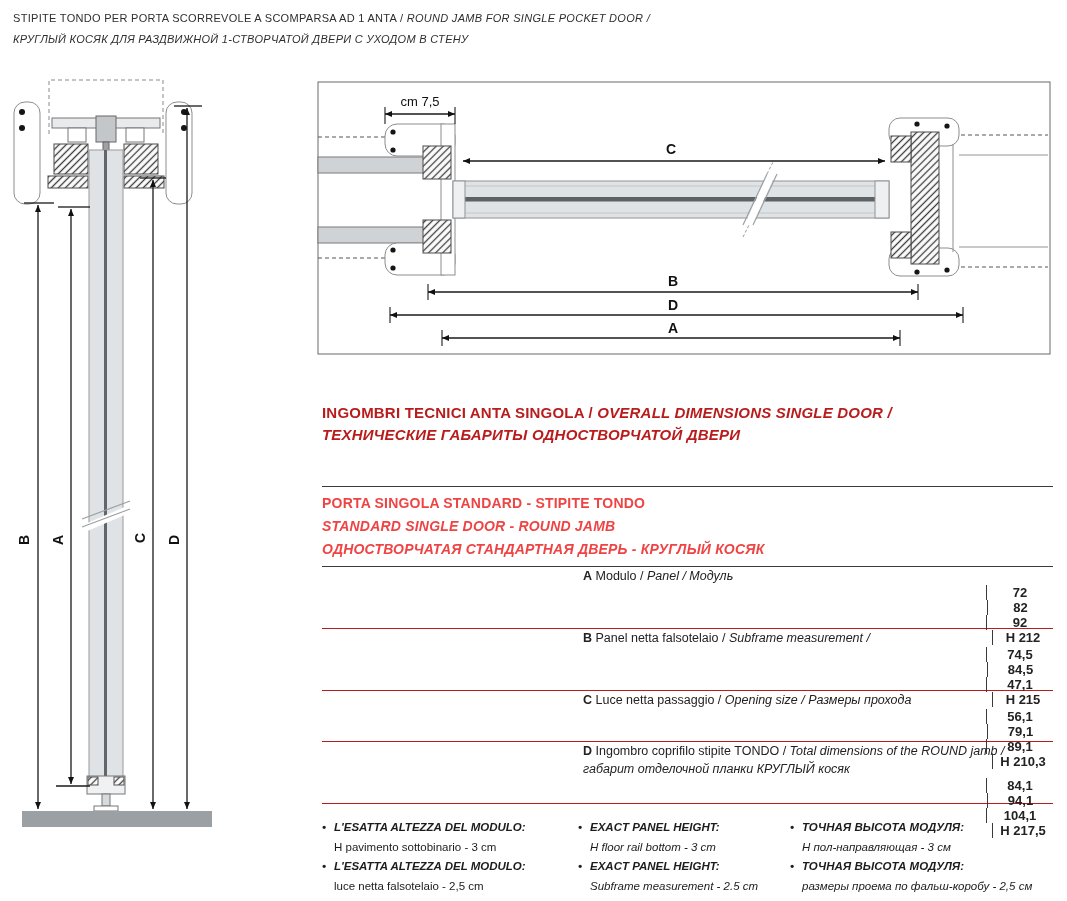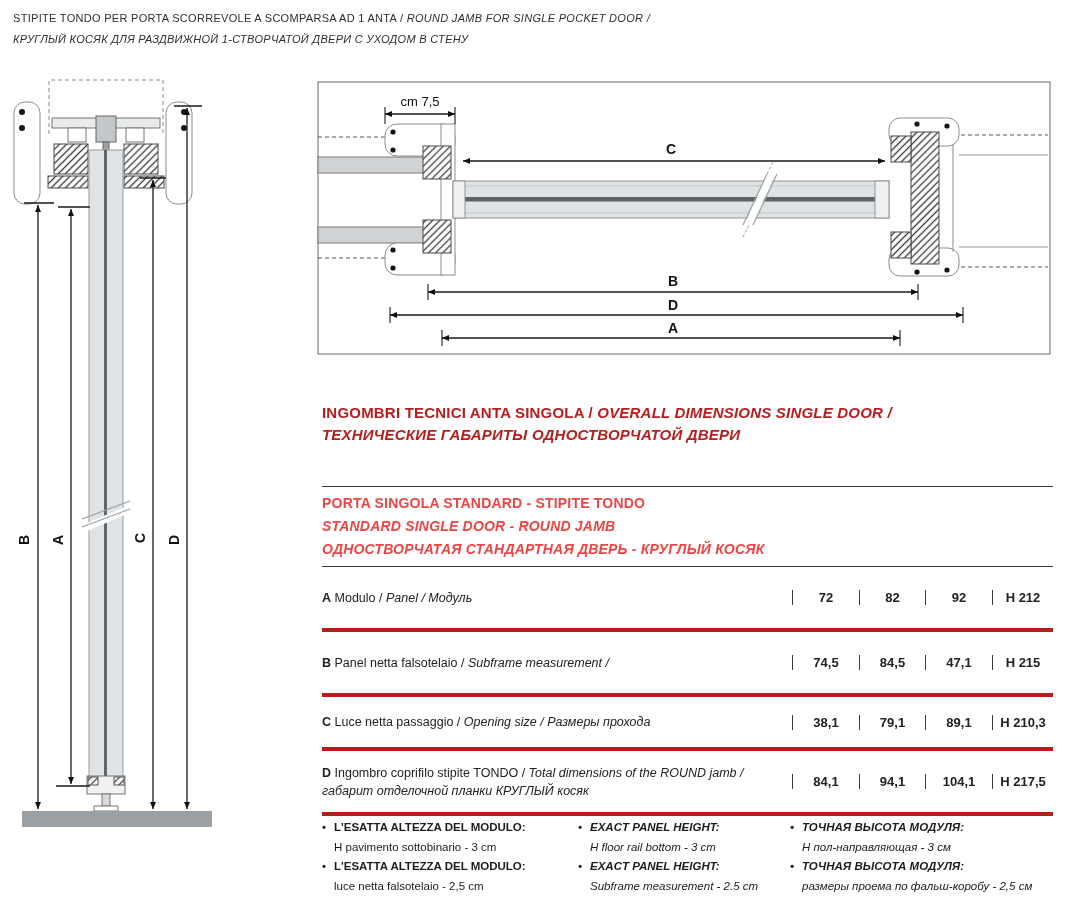--- a/index.html
+++ b/index.html
@@ -1,37 +1,37 @@
 <!DOCTYPE html>
 <html><head>
 <meta charset="utf-8">
 <style>
   html,body{margin:0;padding:0;background:#fff;}
   body{font-family:"Liberation Sans",sans-serif;color:#222;}
-  .page{position:relative;width:1067px;height:901px;background:#fff;overflow:hidden;border-radius:18px;}
+  .page{position:relative;width:1067px;height:901px;background:#fff;overflow:hidden;}
   .abs{position:absolute;}
   
   .hdr{left:13px;top:8px;width:980px;font-size:11px;line-height:21px;letter-spacing:.3px;color:#2e2e2e;}
   .it{font-style:italic;}
   
   .sec-title{left:322px;top:402px;width:731px;font-size:15px;font-weight:bold;line-height:22px;color:#b91c1c;letter-spacing:.2px;}
   
   .rule{left:322px;top:486px;width:731px;height:1px;background:#3a3a3a;}
   
   .tbl-title{left:322px;top:492px;width:731px;font-size:14px;font-weight:bold;line-height:23px;color:#ef4444;letter-spacing:.2px;}
   
   .tbl{left:322px;top:566px;width:731px;border-top:1px solid #3a3a3a;font-size:12.5px;}
-  .t-row{display:flex;border-bottom:4px solid #b91c1c;align-items:center;}
+  .t-row{display:flex;border-bottom:1px solid #b91c1c;align-items:flex-end;flex-direction:column;}
   .t-label{width:470px;display:flex;flex-direction:column;justify-content:center;line-height:18px;padding-right:6px;box-sizing:border-box;}
   .t-val{border-left:1px solid #3a3a3a;display:flex;align-items:center;justify-content:center;font-weight:bold;font-size:13px;box-sizing:border-box;}
   .w67{width:67px;} .w66{width:66px;} .w61{width:61px;}
   .t-l2:empty{display:none;}
   
   .fn{top:818px;font-size:11.5px;line-height:19.5px;color:#1c1c1c;}
-  .fn-head{font-weight:bold;}
+  .fn-head{font-weight:bold;font-style:italic;}
   .fn-sub{padding-left:12px;}
   .fn .bullet{display:inline-block;width:12px;}
   .fn-it{left:322px;width:250px;}
   .fn-en{left:578px;width:208px;}
   .fn-ru{left:790px;width:272px;}
   svg text{font-family:"Liberation Sans",sans-serif;}
   .dimlbl{font-size:14px;font-weight:bold;fill:#111;}
   .dimtxt{font-size:13px;fill:#111;}
 </style>
 </head>
@@ -245,21 +245,21 @@
       <div class="t-val w66">84,5</div>
       <div class="t-val w67">47,1</div>
       <div class="t-val w61">H 215</div>
     </div>
 
     <div class="t-row" style="height:50px">
       <div class="t-label">
         <div class="t-l1"><b>C</b> <span>Luce netta passaggio /</span> <span class="it">Opening size / Размеры прохода</span></div>
 
       </div>
-      <div class="t-val w67">38,1</div>
+      <div class="t-val w67">56,1</div>
       <div class="t-val w66">79,1</div>
       <div class="t-val w67">89,1</div>
       <div class="t-val w61">H 210,3</div>
     </div>
 
     <div class="t-row" style="height:61px">
       <div class="t-label">
         <div class="t-l1"><b>D</b> <span>Ingombro coprifilo stipite TONDO /</span> <span class="it">Total dimensions of the ROUND jamb /</span></div>
         <div class="t-l2 it">габарит отделочной планки КРУГЛЫЙ косяк</div>
       </div>

